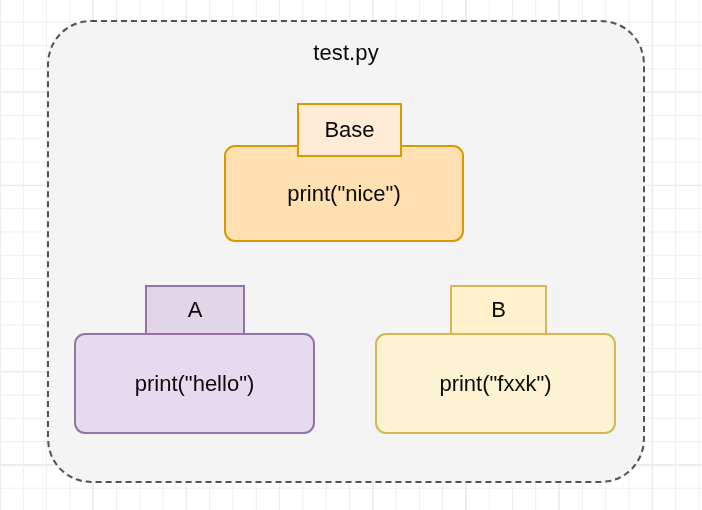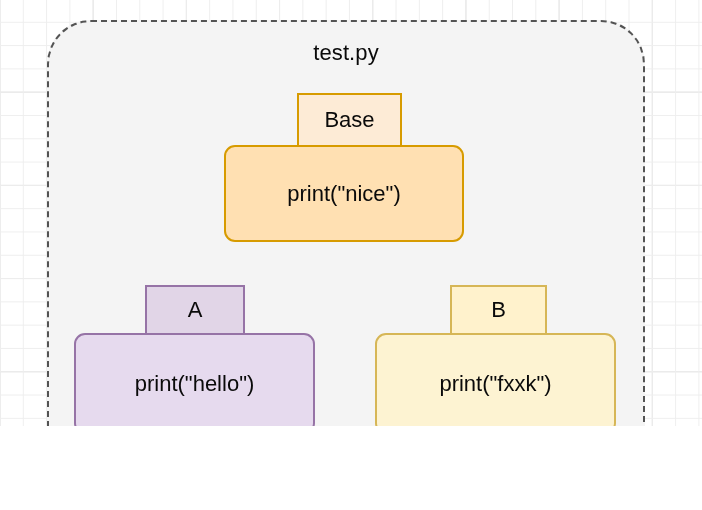--- a/index.html
+++ b/index.html
@@ -10,21 +10,21 @@
     width: 702px;
     height: 510px;
     font-family: "Liberation Sans", sans-serif;
     background: #ffffff;
     overflow: hidden;
   }
 
   #canvas {
     position: relative;
     width: 702px;
-    height: 426px;
+    height: 510px;
     overflow: hidden;
     background-color: #ffffff;
     background-image:
       linear-gradient(to right, #eeeeee 1px, transparent 1px),
       linear-gradient(to bottom, #eeeeee 1px, transparent 1px),
       linear-gradient(to right, #d9d9d9 1px, transparent 1px),
       linear-gradient(to bottom, #d9d9d9 1px, transparent 1px);
     background-size:
       23.3px 23.3px,
       23.3px 23.3px,
@@ -78,21 +78,21 @@
     align-items: center;
     justify-content: center;
     font-size: 22px;
     color: #0a0a0a;
     border-radius: 11px;
     z-index: 1;
   }
 
   
   #node-base .node-tab {
-    left: 297px; top: 93px;
+    left: 297px; top: 103px;
     width: 105px; height: 54px;
     background: #fdebd6;
     border: 2px solid #d79b00;
   }
   #node-base .node-body {
     left: 224px; top: 145px;
     width: 240px; height: 97px;
     background: #ffe0b2;
     border: 2px solid #d79b00;
   }

